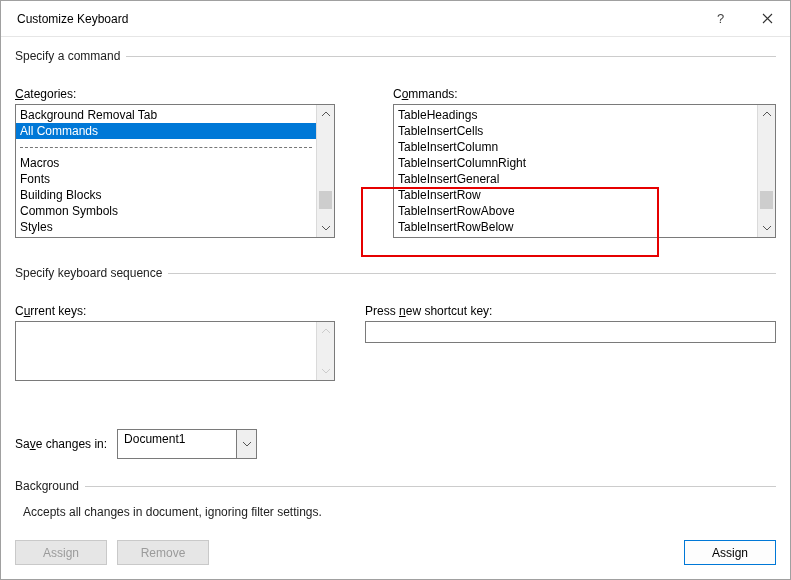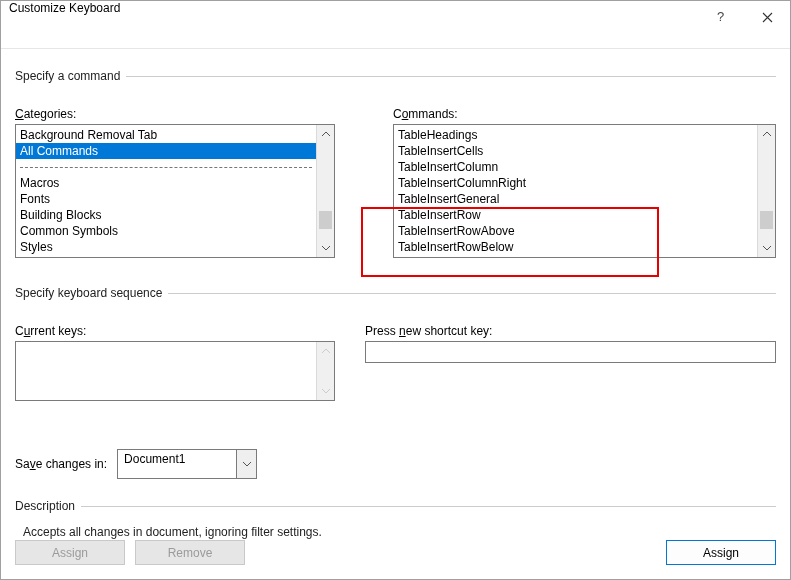--- a/index.html
+++ b/index.html
@@ -9,36 +9,37 @@
     font-size: 12px;
     background: #fff;
     color: #000;
     width: 791px;
     height: 580px;
     border: 1px solid #a0a0a0;
     position: relative;
     overflow: hidden;
   }
   .titlebar {
-    height: 48px;
+    height: 36px;
     display: flex;
-    padding: 0 0 0 8px;
+    align-items: center;
+    padding: 0 0 0 16px;
     border-bottom: 1px solid #e6e6e6;
   }
   .titlebar .title { flex: 1; font-size: 12px; color: #000; }
   .titlebar .btn {
     width: 45px; height: 32px;
     display: flex; align-items: center; justify-content: center;
     color: #444;
   }
   .titlebar .btn svg { pointer-events: none; }
   .content { padding: 12px 14px 14px 14px; }
   .group-header {
     display: flex; align-items: center; gap: 6px;
-    margin-top: 8px;
+    margin-top: 0;
   }
   .group-header .txt { white-space: nowrap; color: #222; }
   .group-header .rule { flex: 1; height: 1px; background: #ccc; }
   .row { display: flex; gap: 30px; margin-top: 24px; align-items: flex-start; }
   .col { display: flex; flex-direction: column; }
   .col.left { width: 320px; }
   .col.right { flex: 1; }
   .field-label { margin-bottom: 3px; }
   .underline { text-decoration: underline; }
   .listbox {
@@ -128,21 +129,21 @@
     background: #efefef;
     color: #555;
   }
   .desc-text { margin: 12px 0 0 8px; color: #222; }
   .button-row {
     position: absolute;
     left: 14px; right: 14px; bottom: 14px;
     display: flex; align-items: center; gap: 10px;
   }
   .btn-std {
-    width: 110px; height: 25px;
+    width: 92px; height: 25px;
     border: 1px solid #adadad;
     background: #e1e1e1;
     display: flex; align-items: center; justify-content: center;
     font-size: 12px;
   }
   .btn-std.disabled {
     color: #9b9b9b;
     background: #e6e6e6;
     border-color: #c9c9c9;
   }
@@ -288,21 +289,21 @@
       <div class="val">Document1</div>
       <div class="drop">
         <svg width="8" height="6">
             <path d="M0 1 L4 5 L8 1" fill="none" stroke="#555"></path>
           </svg>
       </div>
     </div>
   </div>
 
   <div class="group-header" style="margin-top:20px;">
-    <span class="txt">Description</span>
+    <span class="txt">Background</span>
     <span class="rule"></span>
   </div>
   <div class="desc-text">Accepts all changes in document, ignoring filter settings.</div>
 
 </div>
 
 <div class="button-row">
   <div class="btn-std disabled">Assign</div>
   <div class="btn-std disabled">Remove</div>
   <div class="spacer"></div>

